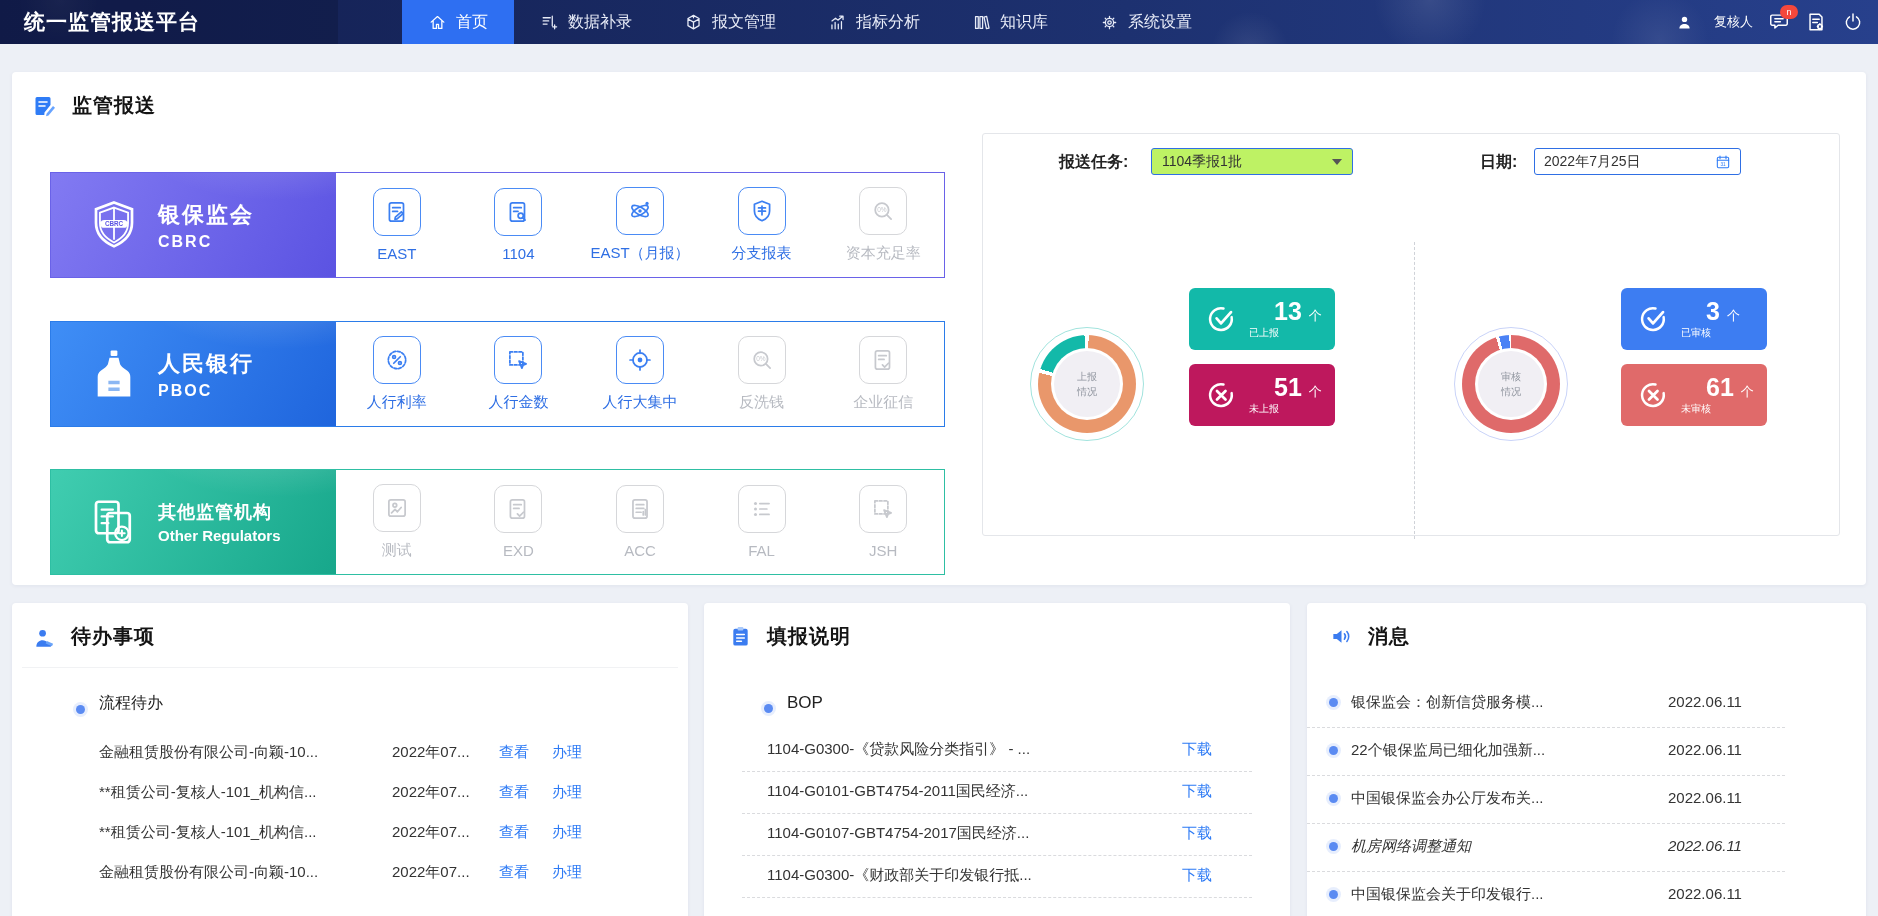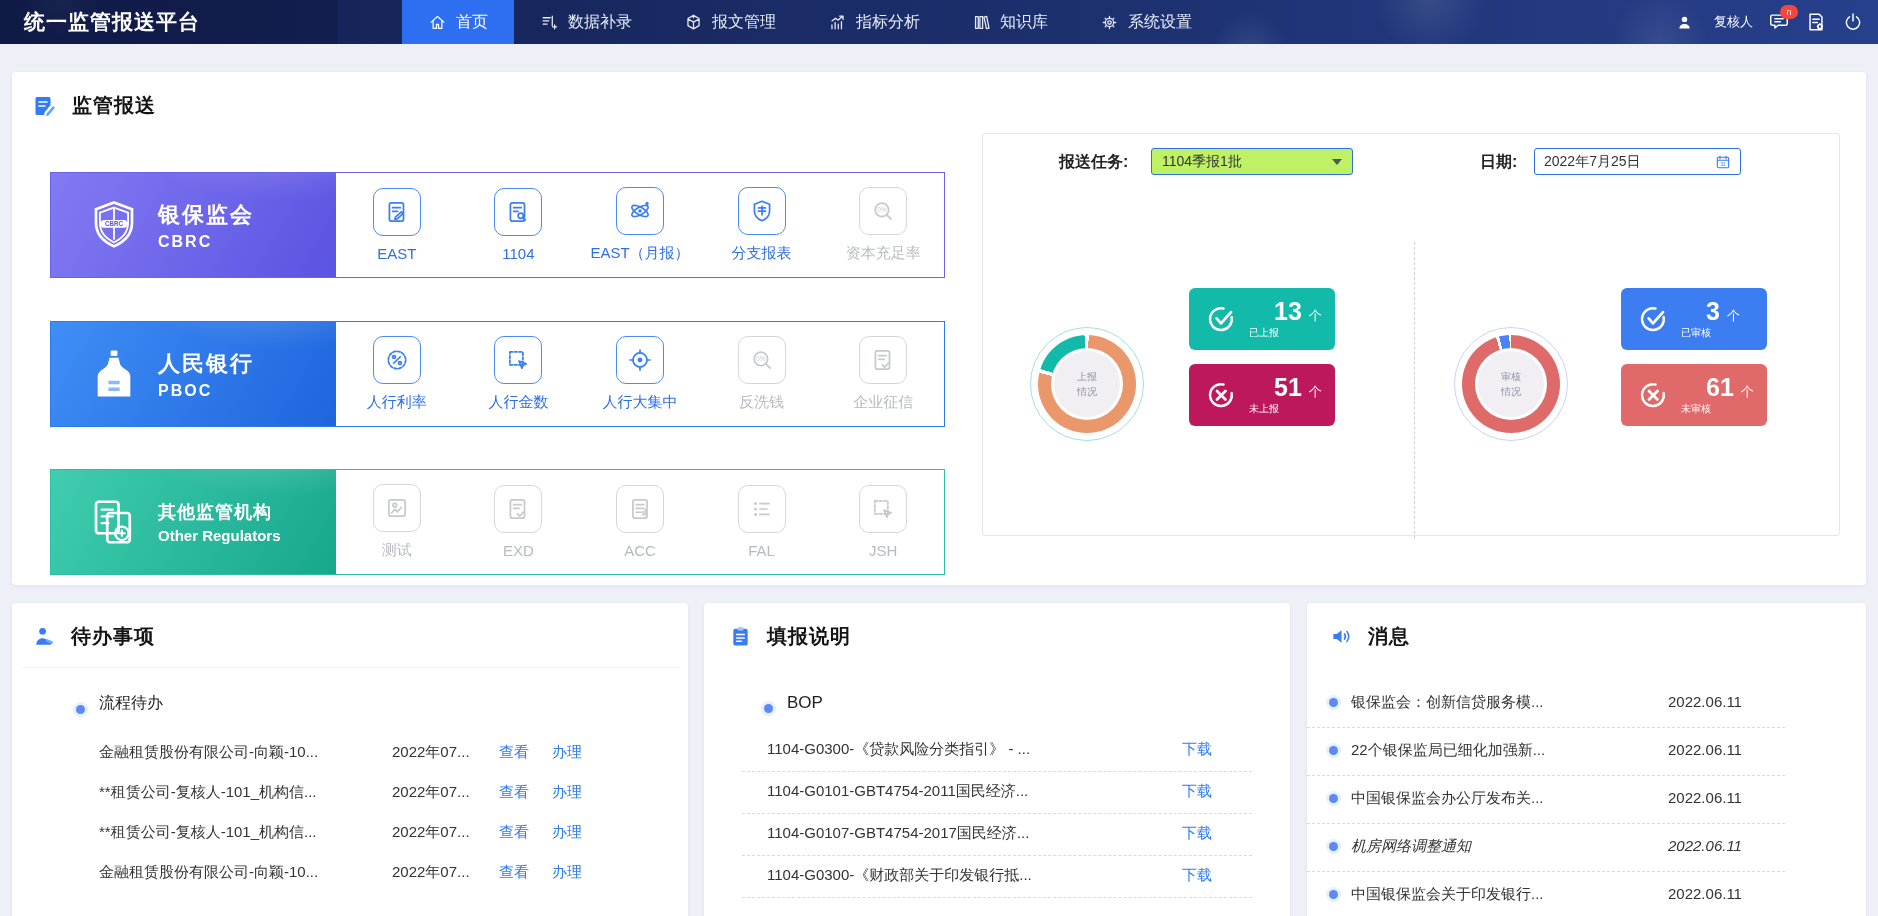--- a/index.html
+++ b/index.html
@@ -96,21 +96,21 @@
   .num{font-size:25px;font-weight:bold;line-height:1;margin-left:25px;}
   .unit{font-size:13px;}
   .sublabel{font-size:10px;margin-top:1px;font-family:Liberation Serif, serif;}
 
   
   .bcard{position:absolute;top:603px;height:330px;background:#fff;border-radius:4px;box-shadow:0 1px 4px rgba(20,40,90,.06);}
   .bcard.c1{left:12px;width:676px;}
   .bcard.c2{left:704px;width:586px;}
   .bcard.c3{left:1307px;width:559px;}
   .bhead{position:absolute;top:20px;display:flex;align-items:center;gap:15px;}
-  .c1 .bhead{left:21px;} .c2 .bhead{left:25px;} .c3 .bhead{left:23px;}
+  .c1 .bhead{left:21px;align-items:flex-end;} .c2 .bhead{left:25px;} .c3 .bhead{left:23px;}
   .bhead svg{width:23px;height:23px;}
   .btitle{font-size:20px;font-weight:bold;color:#141414;letter-spacing:1px;}
   .c1 .headline{position:absolute;left:10px;right:10px;top:64px;border-bottom:1px solid #f1f2f4;}
   .dot{width:9px;height:9px;border-radius:50%;background:#5b8bf2;box-shadow:0 0 0 3px rgba(91,139,242,.15);}
   .group-row{position:absolute;display:flex;align-items:flex-end;gap:14px;}
   .c1 .group-row{left:64px;top:90px;} .c2 .group-row{left:60px;top:90px;}
   .gname{font-size:16px;color:#222;}
   .c2 .gname{font-size:17px;}
 
   .todo-row{position:absolute;left:0;width:100%;height:40px;}

